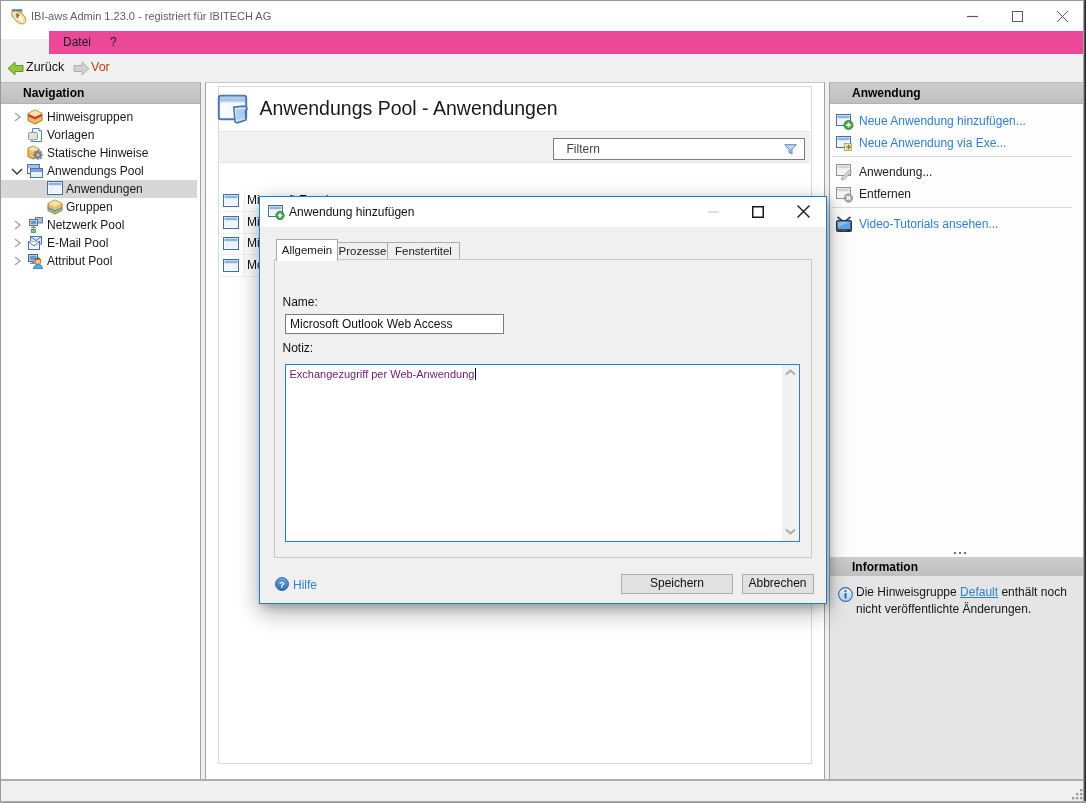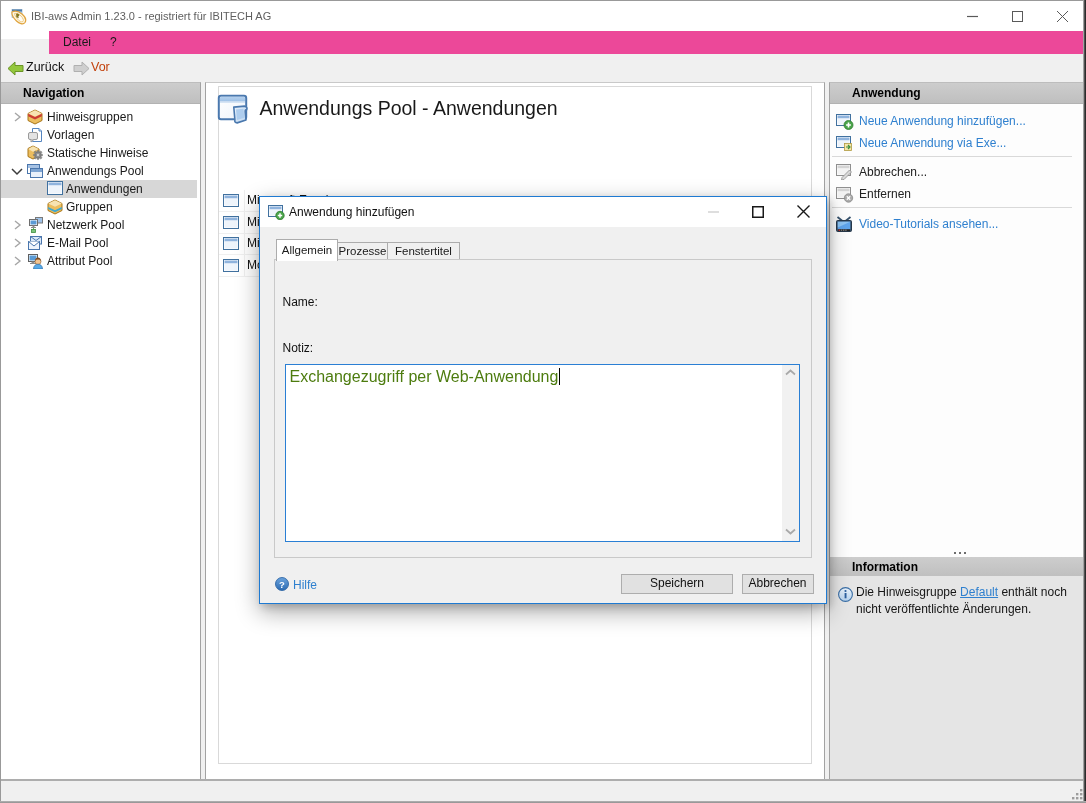--- a/index.html
+++ b/index.html
@@ -58,21 +58,21 @@
   #dlg-title .t { position:absolute; left:29px; top:0; height:30px; line-height:30px; font-size:12px; color:#111; }
   .tab { position:absolute; border:1px solid #acacac; background:#f0f0f0; text-align:center; font-size:11.5px; }
   #tab1 { left:16px; top:42px; width:62px; height:22px; background:#fff; border-bottom:none; line-height:20px; z-index:3; }
   #tab2 { left:78px; top:45px; width:50px; height:18px; line-height:17px; border-left:none; }
   #tab3 { left:128px; top:45px; width:72px; height:18px; line-height:17px; border-left:none; }
   #page { position:absolute; left:13.5px; top:62px; width:538px; height:299px; border:1px solid #c9c9c9; background:#f0f0f0; }
   #page .lab { position:absolute; left:8px; font-size:12px; color:#111; }
   #nameinput { position:absolute; left:10.5px; top:53.5px; width:219px; height:20px; background:#fff; border:1px solid #7a7a7a;
                font-size:12px; line-height:18px; padding-left:4px; color:#111; }
   #notiz { position:absolute; left:10.5px; top:103.5px; width:515px; height:178px; background:#fff; border:1px solid #2a7fd4; }
-  #notiz .txt { position:absolute; left:3.5px; top:3px; font-size:16px; color:#4d7c0f; }
+  #notiz .txt { position:absolute; left:3.5px; top:3px; font-size:11px; color:#701a75; }
   #dlg .btn { position:absolute; top:377px; height:20px; background:#e1e1e1; border:1px solid #adadad;
               text-align:center; line-height:17px; font-size:12px; color:#111; }
   #hilfe { position:absolute; left:33px; top:381px; font-size:12px; color:#2f80cf; }
 </style>
 </head>
 <body>
 <div id="win">
 
   <div id="titlebar">
     <svg class="abs" style="left:10px;top:5px" width="17" height="19" viewBox="0 0 17 19">
@@ -257,20 +257,34 @@
         </defs>
         <rect x="1.8" y="3.8" width="27.4" height="23.4" rx="2.2" fill="url(#wb)" stroke="#4a78ae" stroke-width="2"></rect>
         <path d="M3,9.5 L28,9.5 L28,5.8 Q28,4.8 27,4.8 L4,4.8 Q3,4.8 3,5.8 Z" fill="url(#wh)"></path>
         <line x1="3" y1="10.2" x2="28" y2="10.2" stroke="#c5d9ef" stroke-width="1"></line>
         <g transform="rotate(-5 24 23)">
           <path d="M17.5,14.5 L28.5,14.5 Q31.5,16 30,18.5 Q28.5,17.5 28.5,20 L28.5,28.5 L19.5,30.5 Q16.5,30 17.5,27.5 Z" fill="url(#sc)" stroke="#4a78ae" stroke-width="1.6" stroke-linejoin="round"></path>
           <path d="M19.5,17 L27,17 L27,26 L19.5,27.5 Z" fill="#aecdee"></path>
         </g>
       </svg>
       <div id="card-title">Anwendungs Pool - Anwendungen</div>
+      <div id="graystrip">
+        <div id="filterbox">
+            <span>Filtern</span>
+          <svg class="abs" style="left:230px;top:5px" width="13" height="11" viewBox="0 0 13 11">
+            <defs>
+                <linearGradient id="fg" x1="0" y1="0" x2="0" y2="1">
+                  <stop offset="0" stop-color="#cfe0f2"></stop>
+                  <stop offset="1" stop-color="#9dbfe4"></stop>
+                </linearGradient>
+              </defs>
+            <path d="M0.7,0.7 H12.3 L8,5.2 V10 L5,8.2 V5.2 Z" fill="url(#fg)" stroke="#4a7ab5" stroke-width="0.9"></path>
+          </svg>
+        </div>
+      </div>
       <div id="tbody">
         <div class="abs" style="left:25.5px;top:103px;width:1px;height:87px;background:#efefef"></div>
         <div class="drow" style="top:103px">
           <svg class="abs" style="left:4px;top:4px" width="16" height="13" viewBox="0 0 16 13">
               <rect x="0.5" y="0.5" width="15" height="12" fill="#fff" stroke="#41719f"></rect>
               <rect x="1.5" y="1.5" width="13" height="3" fill="#8fb3dd"></rect>
               <rect x="1.5" y="4.5" width="13" height="7" fill="#eef4fb"></rect>
             </svg>
           <span class="mtxt">Microsoft Excel</span>
         </div>
@@ -320,21 +334,21 @@
         <rect x="8.5" y="7.5" width="7" height="7" fill="#f5e6a8" stroke="#b09a40" stroke-width="0.8"></rect>
         <path d="M10,11 L14,11 M12,9 L14,11 L12,13" fill="none" stroke="#3f8f3f" stroke-width="1.2"></path>
       </svg>
       <span class="alink" style="top:52px">Neue Anwendung via Exe...</span>
       <svg class="abs" style="left:6px;top:81px" width="18" height="16" viewBox="0 0 18 16">
         <rect x="0.5" y="0.5" width="14" height="11" fill="#fdfdfd" stroke="#8f8f8f"></rect>
           <rect x="1.5" y="1.5" width="12" height="3" fill="#d4d4d4"></rect>
           <rect x="1.5" y="4.5" width="12" height="6" fill="#f3f3f3"></rect>
         <path d="M6,13.5 L13.5,6 L15.5,8 L8,15.5 L5.5,16 Z" fill="#d9d9d9" stroke="#8f8f8f" stroke-width="0.8"></path>
       </svg>
-      <span class="adis" style="top:81px">Abbrechen...</span>
+      <span class="adis" style="top:81px">Anwendung...</span>
       <svg class="abs" style="left:6px;top:104px" width="18" height="16" viewBox="0 0 18 16">
         <rect x="0.5" y="0.5" width="14" height="11" fill="#fdfdfd" stroke="#8f8f8f"></rect>
           <rect x="1.5" y="1.5" width="12" height="3" fill="#d4d4d4"></rect>
           <rect x="1.5" y="4.5" width="12" height="6" fill="#f3f3f3"></rect>
         <circle cx="12.5" cy="11" r="4.2" fill="#ababab" stroke="#8a8a8a" stroke-width="0.8"></circle>
         <path d="M10.8,9.3 L14.2,12.7 M14.2,9.3 L10.8,12.7" stroke="#fff" stroke-width="1.3"></path>
       </svg>
       <span class="adis" style="top:103px">Entfernen</span>
       <svg class="abs" style="left:6px;top:133px" width="17" height="17" viewBox="0 0 17 17">
         <path d="M6.5,5 L1.5,1 M9.5,5 L14.5,1" stroke="#35506b" stroke-width="1.8"></path>
@@ -400,20 +414,21 @@
         </svg>
       <svg class="abs" style="left:537px;top:8px" width="13" height="13" viewBox="0 0 13 13">
           <path d="M0.5,0.5 L12.5,12.5 M12.5,0.5 L0.5,12.5" stroke="#191919" stroke-width="1.4"></path>
         </svg>
     </div>
     <div id="tab1" class="tab">Allgemein</div>
     <div id="tab2" class="tab">Prozesse</div>
     <div id="tab3" class="tab">Fenstertitel</div>
     <div id="page">
       <div class="lab" style="top:34.5px">Name:</div>
+      <div id="nameinput">Microsoft Outlook Web Access</div>
       <div class="lab" style="top:81px">Notiz:</div>
       <div id="notiz">
         <div class="txt">Exchangezugriff per Web-Anwendung<span style="border-left:1px solid #000;margin-left:1px"></span></div>
         <div class="abs" style="right:0;top:0;width:17px;height:176px;background:#f1f1f1">
           <svg class="abs" style="left:3px;top:4px" width="11" height="7" viewBox="0 0 11 7">
               <path d="M1,5.5 L5.5,1.5 L10,5.5" fill="none" stroke="#a9a9a9" stroke-width="1.7"></path>
             </svg>
           <svg class="abs" style="left:3px;top:163px" width="11" height="7" viewBox="0 0 11 7">
               <path d="M1,1.5 L5.5,5.5 L10,1.5" fill="none" stroke="#a9a9a9" stroke-width="1.7"></path>
             </svg>

